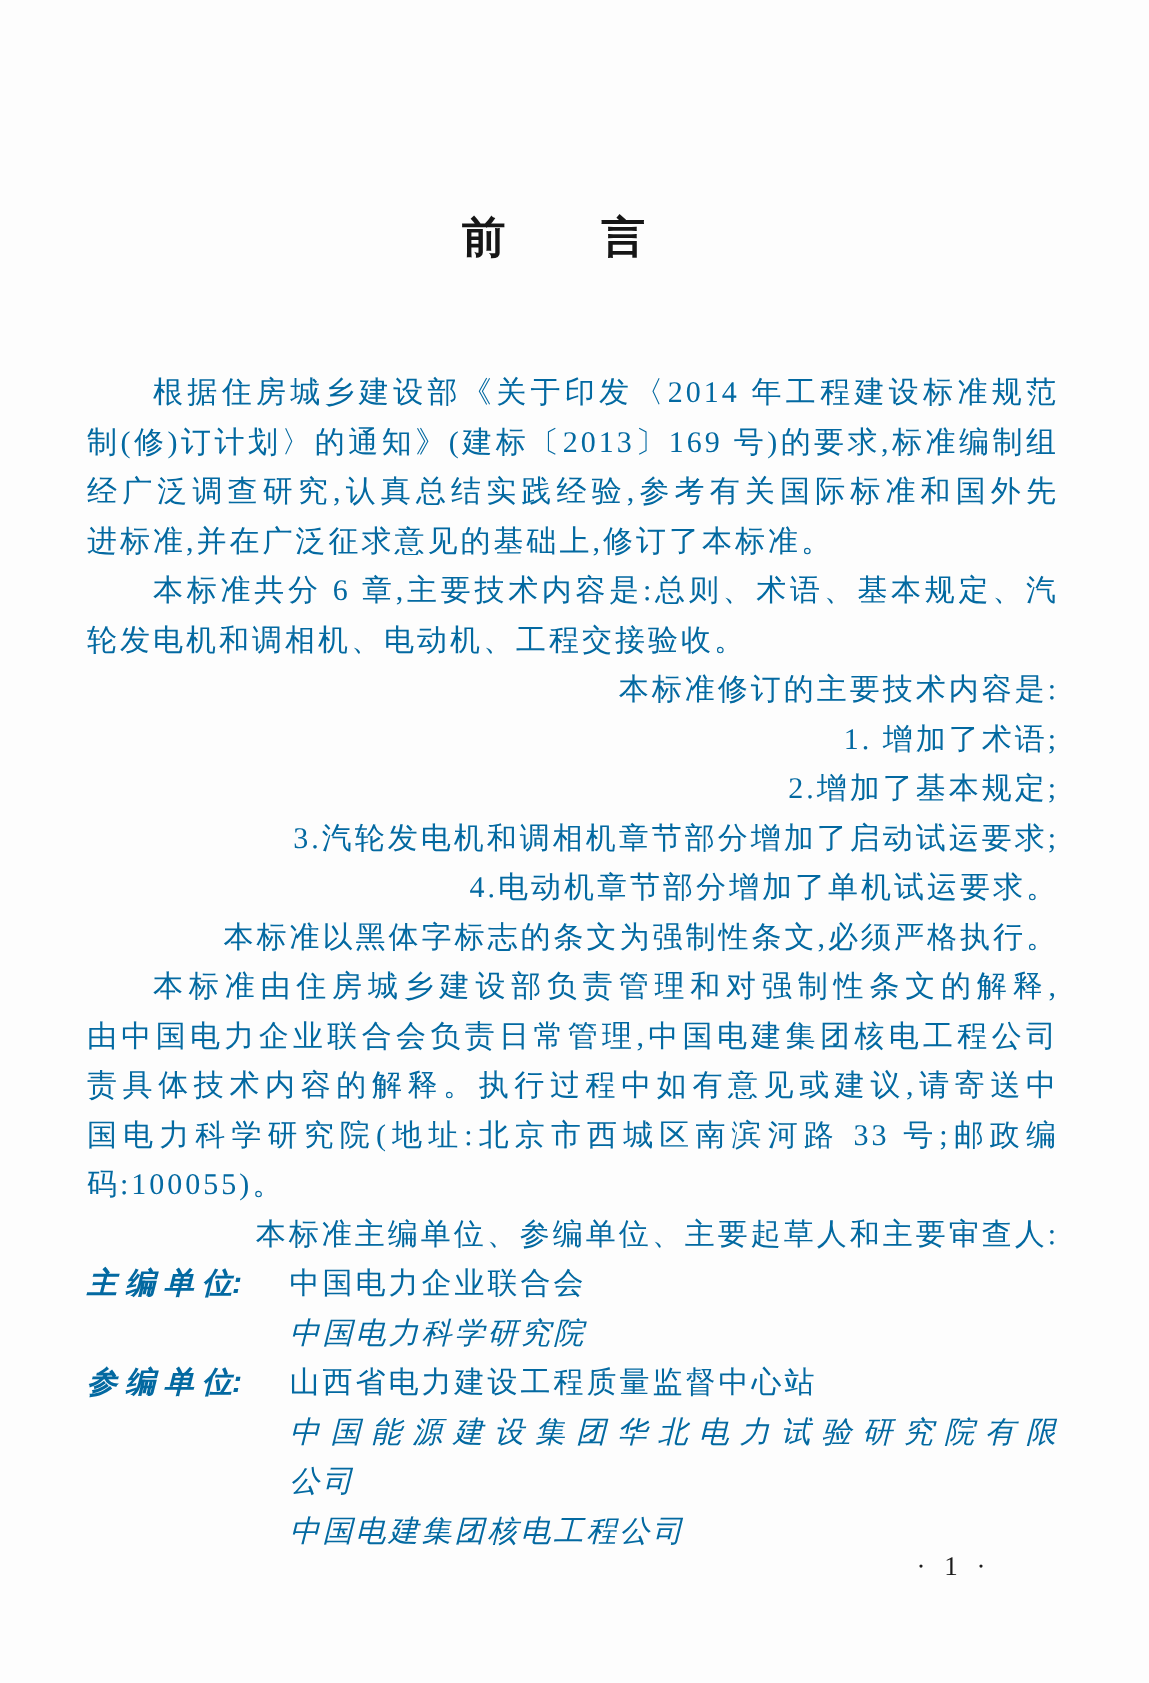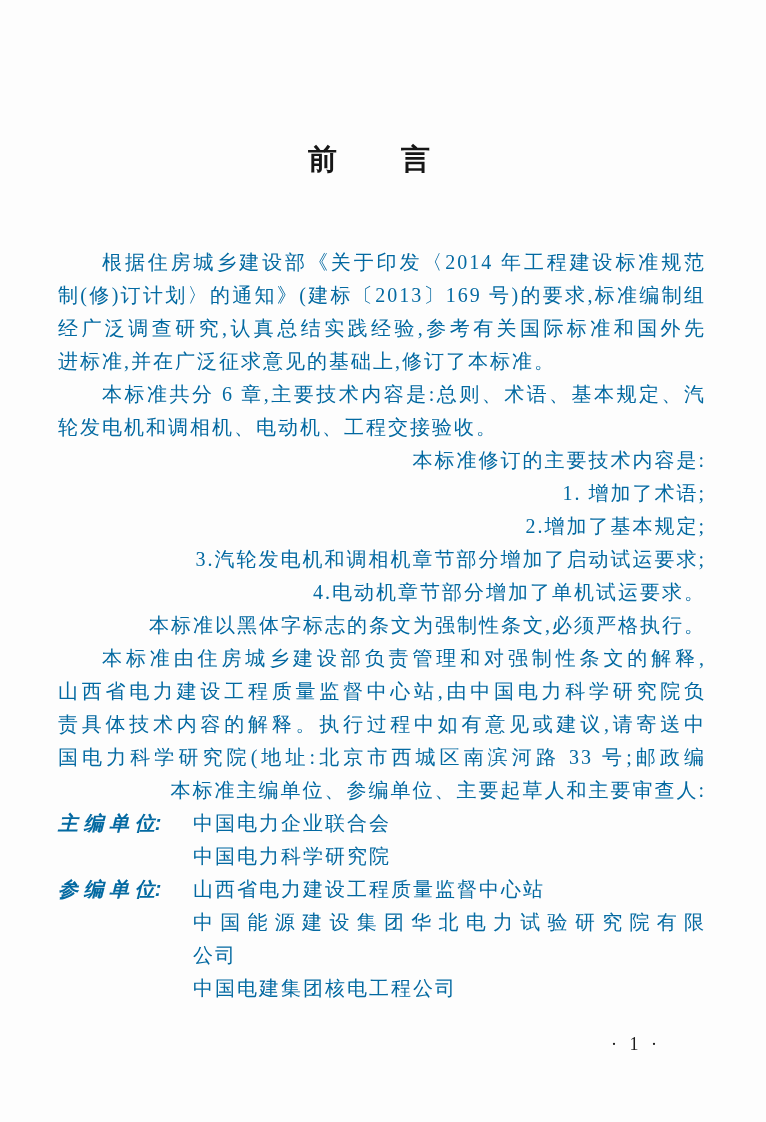--- a/index.html
+++ b/index.html
@@ -37,21 +37,21 @@
     width: 648px;
     font-size: 20px;
     letter-spacing: 2px;
     color: #0369a1;
   }
   .line {
     height: 33px;
     line-height: 33px;
   }
   .line.indent { padding-left: 44px; text-align: right; }
-  .line.hang   { padding-left: 135px; }
+  .line.hang   { padding-left: 135px; font-style: italic; }
   .line.justify {
     text-align: justify;
     text-align-last: justify;
   }
   .unit-label {
     display: inline-block;
     width: 135px;
     letter-spacing: 0;
     font-weight: 700;
     font-family: "Liberation Sans", "DejaVu Sans", sans-serif;
@@ -88,23 +88,24 @@
       <div class="line">进标准,并在广泛征求意见的基础上,修订了本标准。</div>
       <div class="line indent justify">本标准共分 6 章,主要技术内容是:总则、术语、基本规定、汽</div>
       <div class="line">轮发电机和调相机、电动机、工程交接验收。</div>
       <div class="line indent">本标准修订的主要技术内容是:</div>
       <div class="line indent">1. 增加了术语;</div>
       <div class="line indent">2.增加了基本规定;</div>
       <div class="line indent">3.汽轮发电机和调相机章节部分增加了启动试运要求;</div>
       <div class="line indent">4.电动机章节部分增加了单机试运要求。</div>
       <div class="line indent">本标准以黑体字标志的条文为强制性条文,必须严格执行。</div>
       <div class="line indent justify">本标准由住房城乡建设部负责管理和对强制性条文的解释,</div>
-      <div class="line justify">山西省电力建设工程质量监督中心站,由中国电力科学研究院负</div>
+      <div class="line justify">由中国电力企业联合会负责日常管理,中国电建集团核电工程公司</div>
       <div class="line justify">责具体技术内容的解释。执行过程中如有意见或建议,请寄送中</div>
       <div class="line justify">国电力科学研究院(地址:北京市西城区南滨河路 33 号;邮政编</div>
+      <div class="line">码:100055)。</div>
       <div class="line indent">本标准主编单位、参编单位、主要起草人和主要审查人:</div>
       <div class="line"><span class="unit-label">主 编 单 位:</span><span>中国电力企业联合会</span></div>
       <div class="line hang">中国电力科学研究院</div>
       <div class="line"><span class="unit-label">参 编 单 位:</span><span>山西省电力建设工程质量监督中心站</span></div>
       <div class="line justify hang">中国能源建设集团华北电力试验研究院有限</div>
       <div class="line hang">公司</div>
       <div class="line hang">中国电建集团核电工程公司</div>
     </div>
 
   <div class="page-number">· 1 ·</div>

